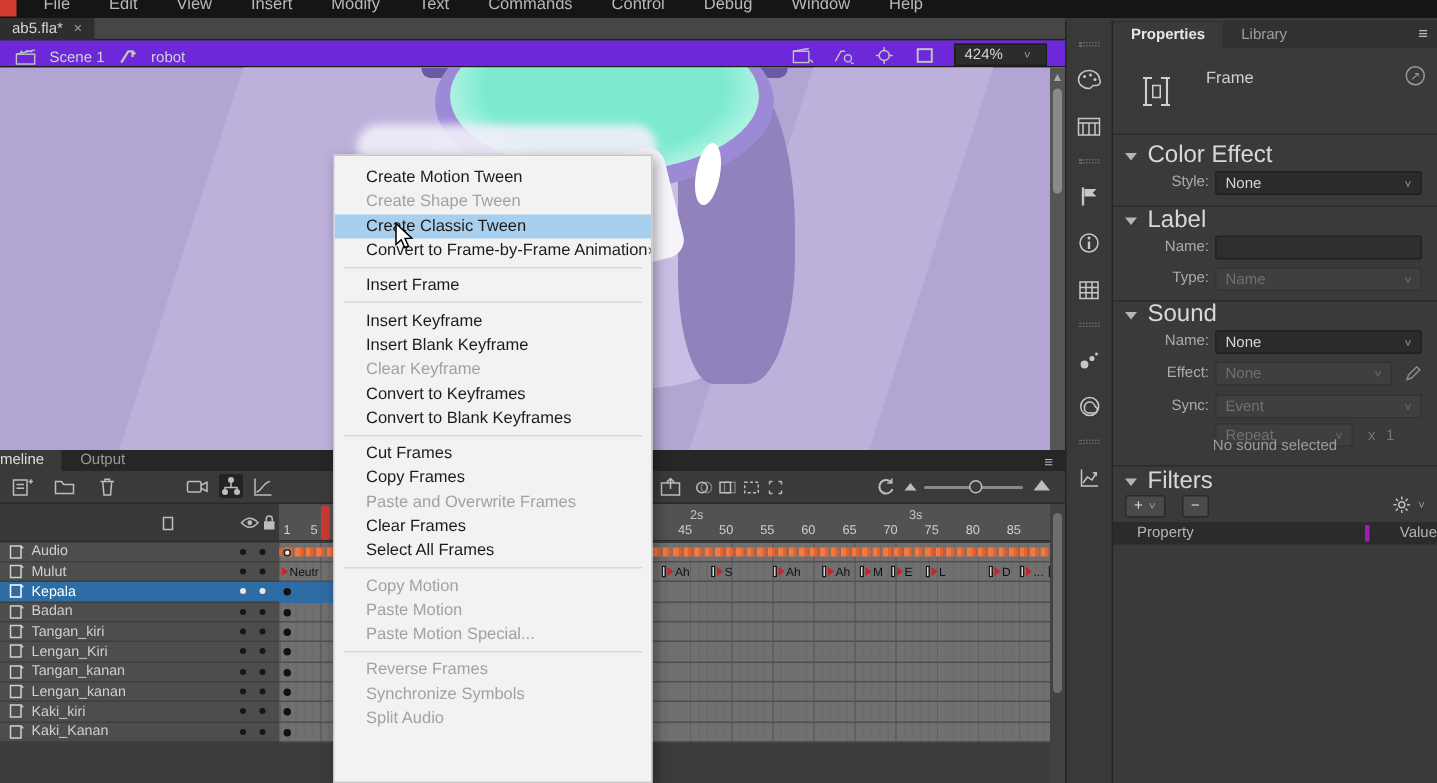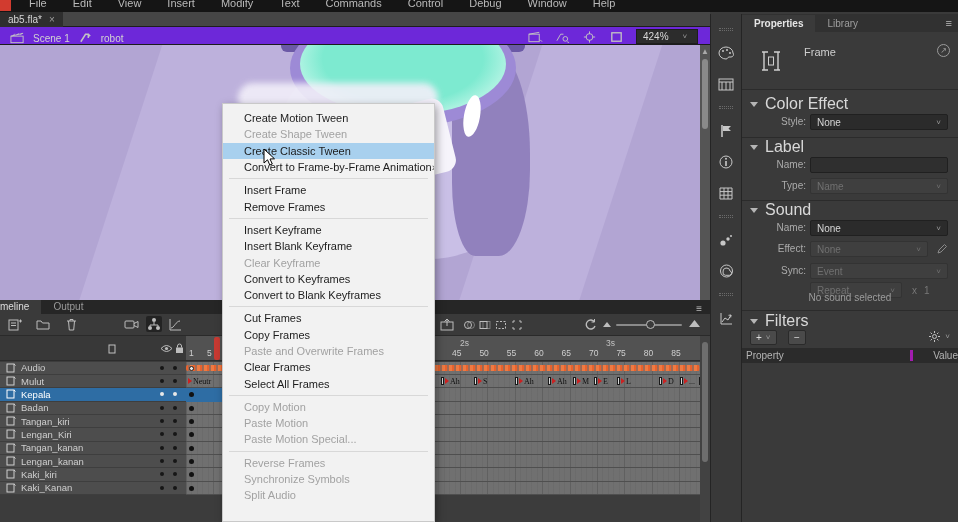--- a/index.html
+++ b/index.html
@@ -76,21 +76,21 @@
   .layer-row.selected { background:#2e6da4; color:#fff; }
   .layer-row .dots { position:absolute; left:160px; display:flex; gap:9px; }
   .layer-row .dot { width:4px; height:4px; border-radius:50%; background:#161616; }
   .layer-row.selected .dot { background:#e8e8e8; }
 
   #ruler { position:absolute; left:186px; top:36px; width:524px; height:25px; background:#525252; border-bottom:1px solid #2c2c2c; }
   .ruler-num { position:absolute; top:12px; font-size:8.5px; color:#cfcfcf; }
   .ruler-sec { position:absolute; top:2px; font-size:8.5px; color:#c2c2c2; }
   #playhead { position:absolute; left:28px; top:1px; width:6px; height:23px; background:#c83a32; border-radius:2px; }
 
-  #frame-rows { position:absolute; left:186px; top:61.5px; width:514px;font-family:Liberation Serif, serif; }
+  #frame-rows { position:absolute; left:186px; top:61.5px; width:514px; }
   .frame-row { position:relative; height:13.35px; background:#707070; border-bottom:1px solid #4f4f4f;
     background-image:repeating-linear-gradient(90deg, rgba(0,0,0,.10) 0 1px, transparent 1px 27.4px),
                      repeating-linear-gradient(90deg, rgba(0,0,0,.045) 0 1px, transparent 1px 5.48px); }
   .kf-dot { position:absolute; left:3px; top:4px; width:5px; height:5px; border-radius:50%; background:#111; }
   .kf-hollow { position:absolute; left:3px; top:4px; width:5px; height:5px; border-radius:50%; border:1px solid #222; background:#e9e9e9; }
   .wave { position:absolute; left:0; top:3px; width:514px; height:6px;
     background:repeating-linear-gradient(90deg, #e8622d 0 2px, rgba(232,98,45,.4) 2px 4px, #ef7a42 4px 7px); border-radius:2px; }
   .mulut-cell { position:absolute; top:1px; height:11px; display:flex; align-items:center; gap:1px; font-size:8px; color:#101010; }
   .mulut-cell .tick { width:3px; height:8px; border:1px solid #1a1a1a; background:#d8d8d8; }
   .mulut-cell .flag { width:0; height:0; border-left:4px solid #c22; border-top:3px solid transparent; border-bottom:3px solid transparent; }
@@ -123,21 +123,21 @@
   .plabel { position:absolute; right:152px; top:2px; font-size:10px; color:#ababab; width:60px; text-align:right; }
   .pfield { position:absolute; left:68px; top:0; width:138px; height:16px; background:#2b2b2b; border:1px solid #202020; border-radius:2px;
     font-size:10px; color:#d6d6d6; display:flex; align-items:center; padding:0 6px; }
   .pfield .chev { margin-left:auto; }
   .pfield.disabled { background:#3f3f3f; color:#707070; border-color:#333; }
   .pfield.disabled .chev { color:#707070; }
   .sep-line { position:absolute; left:0; width:216px; height:1px; background:#2b2b2b; }
   #no-sound { position:absolute; left:0; top:278px; width:216px; text-align:center; font-size:10px; color:#9d9d9d; }
   .fbtn { background:#4a4a4a; border:1px solid #2a2a2a; color:#ddd; font-size:10px; border-radius:2px; padding:1px 5px; display:inline-flex; gap:4px; align-items:center; }
   #filters-table-hd { position:absolute; left:0; top:334px; width:216px; height:15px; background:#2b2b2b; font-size:10px; color:#b5b5b5; display:flex; align-items:center; }
-  #filters-table-hd .c1 { padding-left:4px; width:150px; }
+  #filters-table-hd .c1 { padding-left:16px; width:150px; }
   #filters-table-hd .c2 { border-left:3px solid #a21caf; padding-left:20px;margin-left:20px; }
 
   svg { display:block; }
 </style>
 </head>
 <body>
 
 <div id="screen">
 
   <div id="menubar" class="abs">
@@ -564,23 +564,20 @@
         <span>Create Classic Tween</span>
       </div>
       <div class="menu-item">
         <span>Convert to Frame-by-Frame Animation</span>
         <span class="sub">›</span>
       </div>
       <div class="menu-sep"></div>
       <div class="menu-item">
         <span>Insert Frame</span>
       </div>
-      <div class="menu-item">
-        <span>Remove Frames</span>
-      </div>
       <div class="menu-sep"></div>
       <div class="menu-item">
         <span>Insert Keyframe</span>
       </div>
       <div class="menu-item">
         <span>Insert Blank Keyframe</span>
       </div>
       <div class="menu-item disabled">
         <span>Clear Keyframe</span>
       </div>

